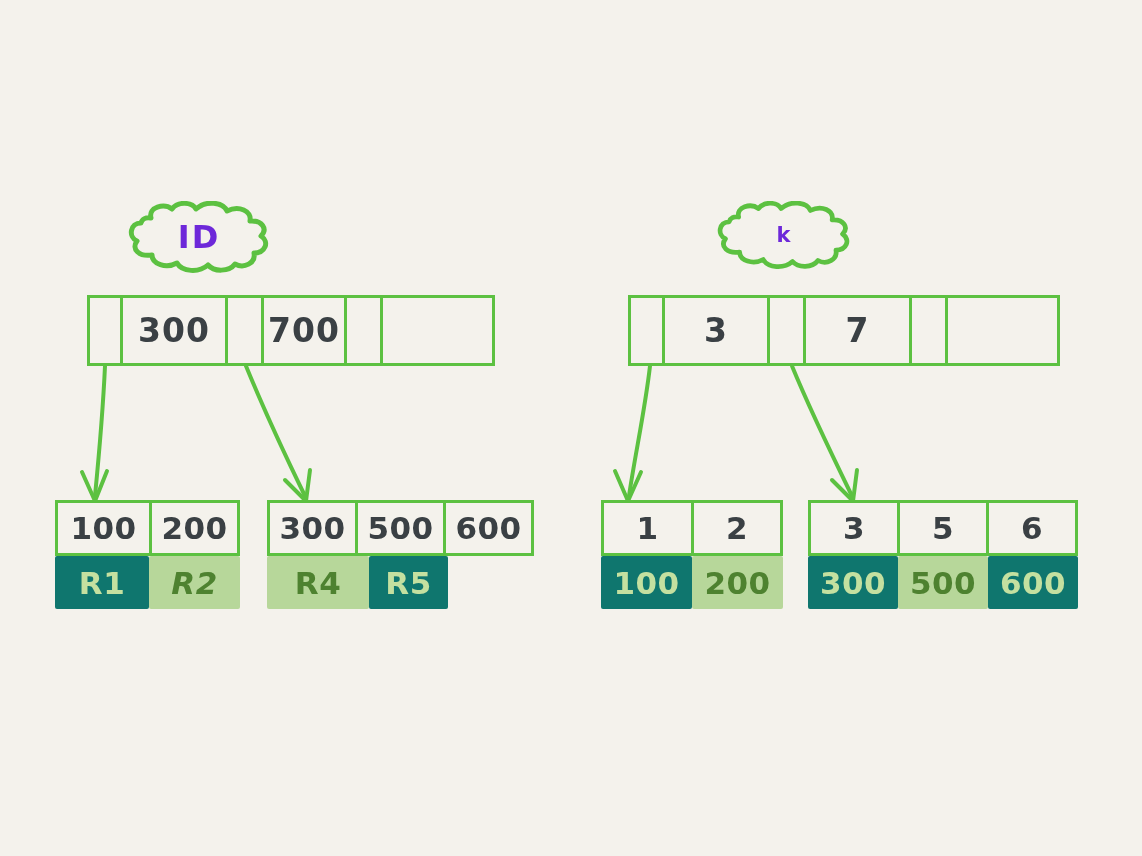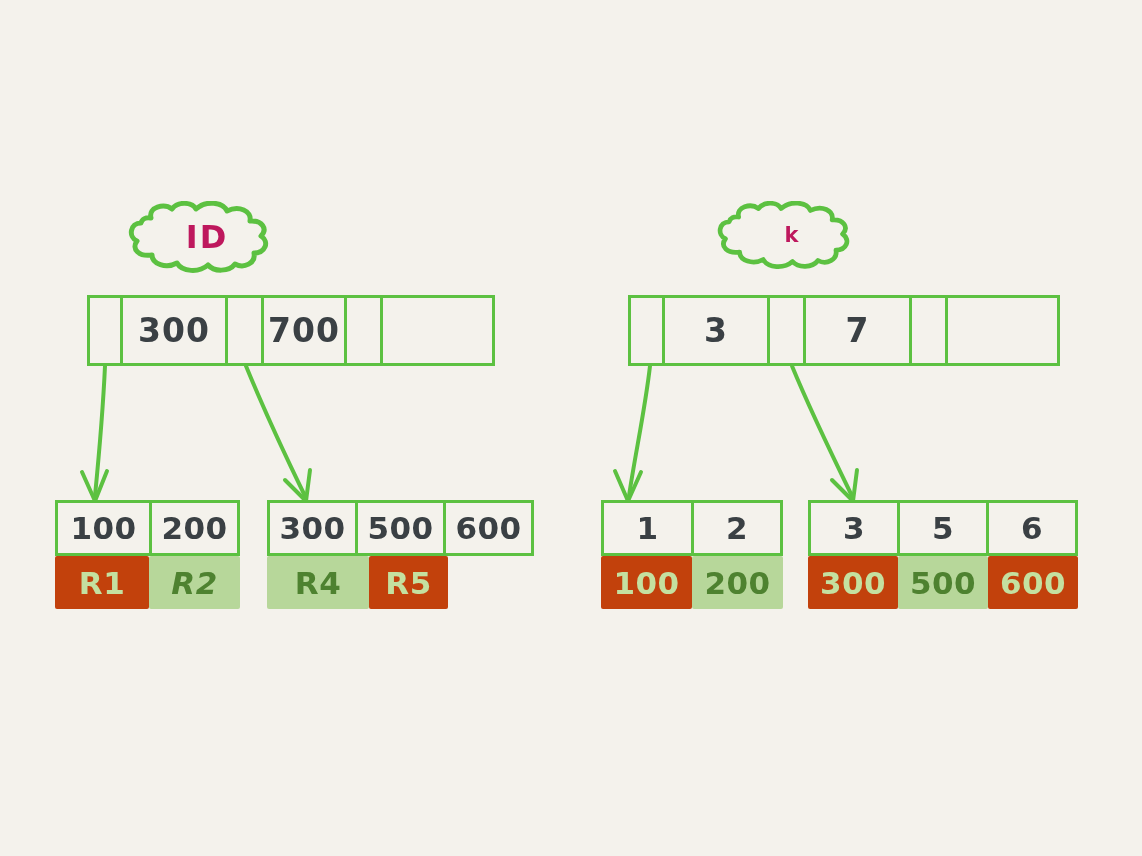--- a/index.html
+++ b/index.html
@@ -54,32 +54,32 @@
   .leaf-val{
     box-sizing:border-box;
     height:53px;
     display:flex;align-items:center;justify-content:center;
     font-family:"DejaVu Sans", sans-serif;
     font-weight:700;
     font-size:31px;
     letter-spacing:0.5px;
     border-radius:2px;
   }
-  .leaf-val.dark{background:#c2410c;color:#c4e0a0;}
+  .leaf-val.dark{background:#0f766e;color:#c4e0a0;}
   .leaf-val.light{background:#b7d79a;color:#4e8230;}
 
   
   .cloud{position:absolute;}
   .cloud svg{display:block;}
   .cloud-text{
-    position:absolute;left:8px;top:0;width:100%;height:100%;
+    position:absolute;left:0;top:0;width:100%;height:100%;
     display:flex;align-items:center;justify-content:center;
     font-family:"DejaVu Sans", sans-serif;
     font-weight:700;
-    color:#be185d;
+    color:#6d28d9;
     pointer-events:none;
   }
   .cloud-text.big{font-size:32px;letter-spacing:2px;}
   .cloud-text.small{font-size:21px;letter-spacing:1px;}
 </style>
 </head>
 <body>
 
 <div id="canvas">
 

